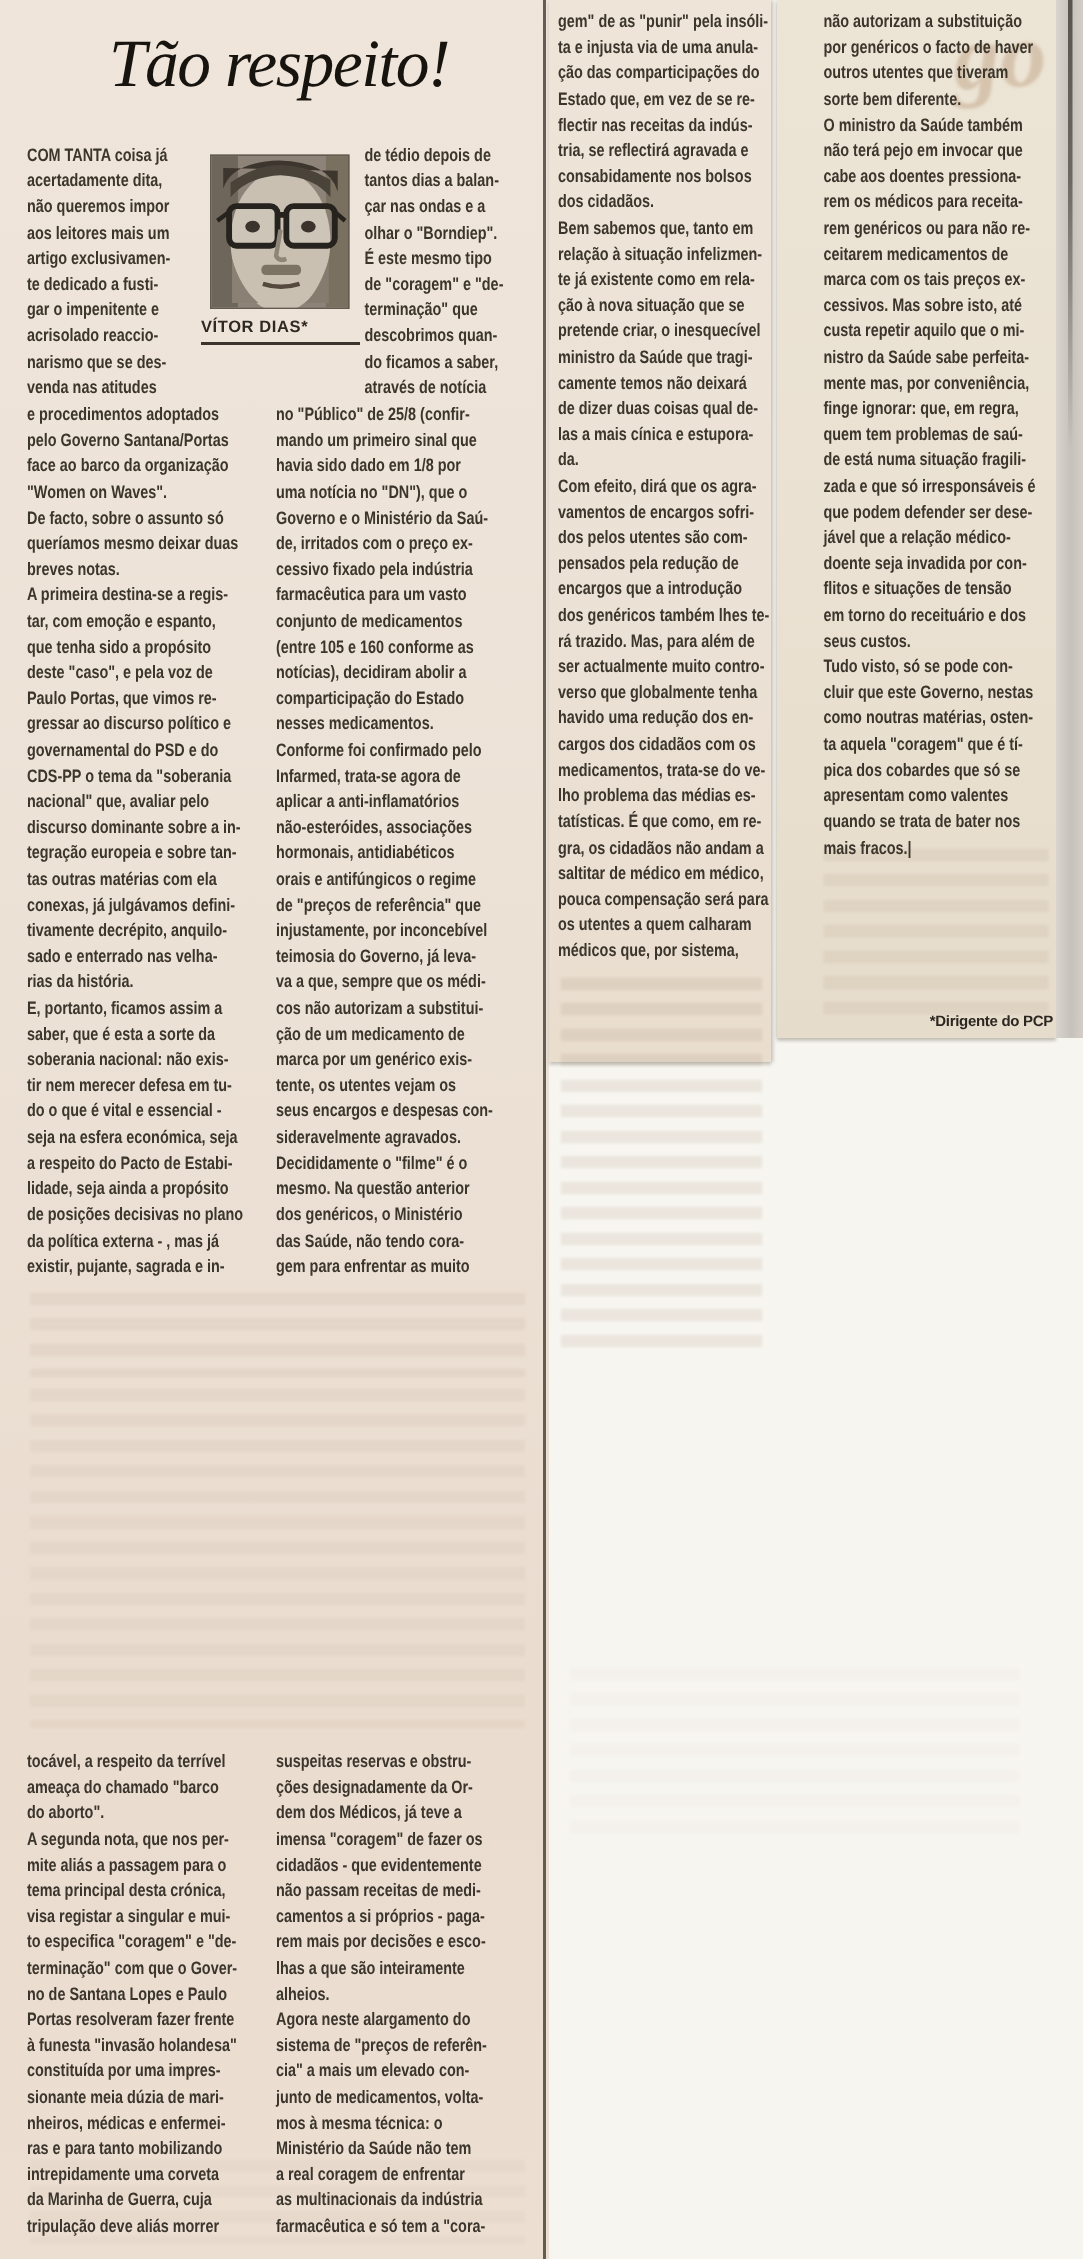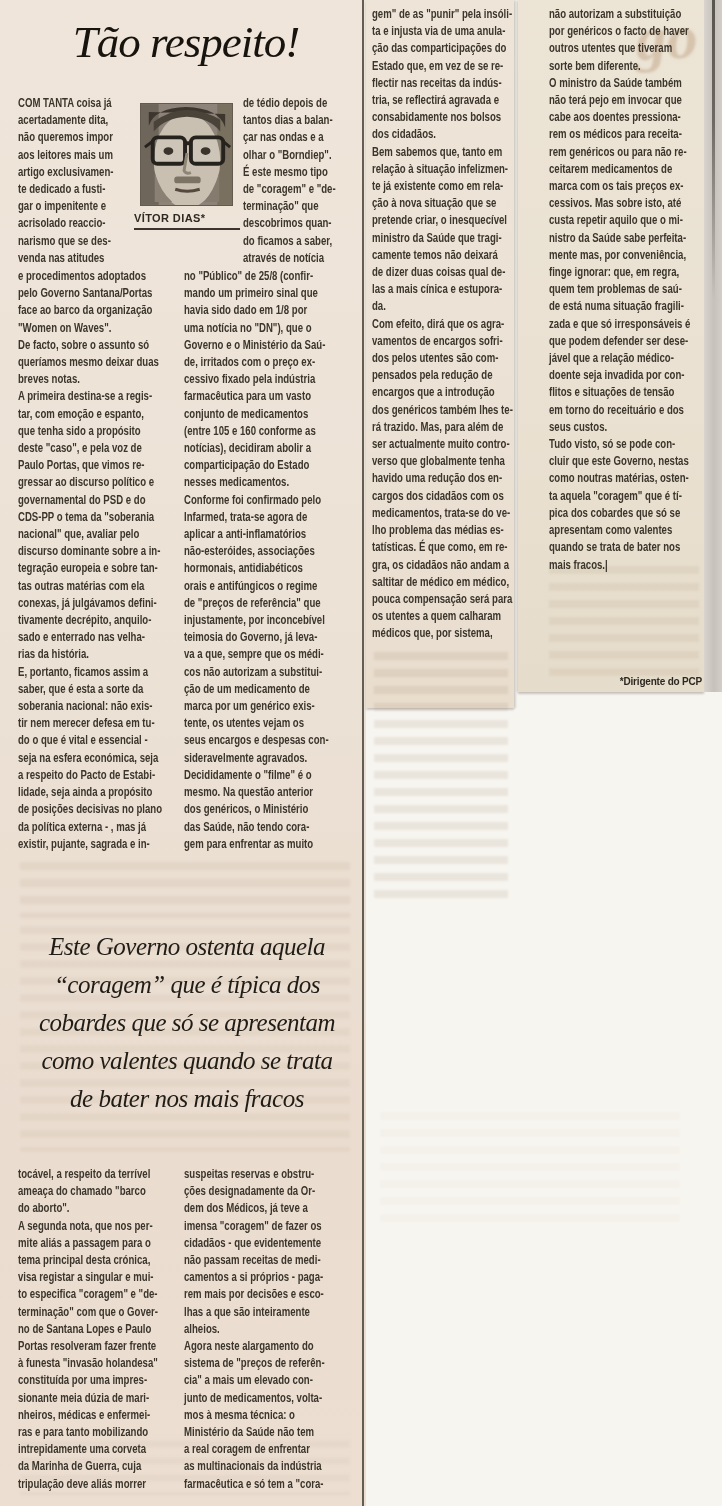--- a/index.html
+++ b/index.html
@@ -294,25 +294,20 @@
 cluir que este Governo, nestas
 como noutras matérias, osten-
 ta aquela "coragem" que é tí-
 pica dos cobardes que só se
 apresentam como valentes
 quando se trata de bater nos
 mais fracos.|</div>
 
   <div class="signature">*Dirigente do PCP</div>
 
-  <div class="pull-quote">Este Governo ostenta aquela
-“coragem” que é típica dos
-cobardes que só se apresentam
-como valentes quando se trata
-de bater nos mais fracos</div>
 
   <div class="colbody b1">tocável, a respeito da terrível
 ameaça do chamado "barco
 do aborto".
 A segunda nota, que nos per-
 mite aliás a passagem para o
 tema principal desta crónica,
 visa registar a singular e mui-
 to especifica "coragem" e "de-
 terminação" com que o Gover-

